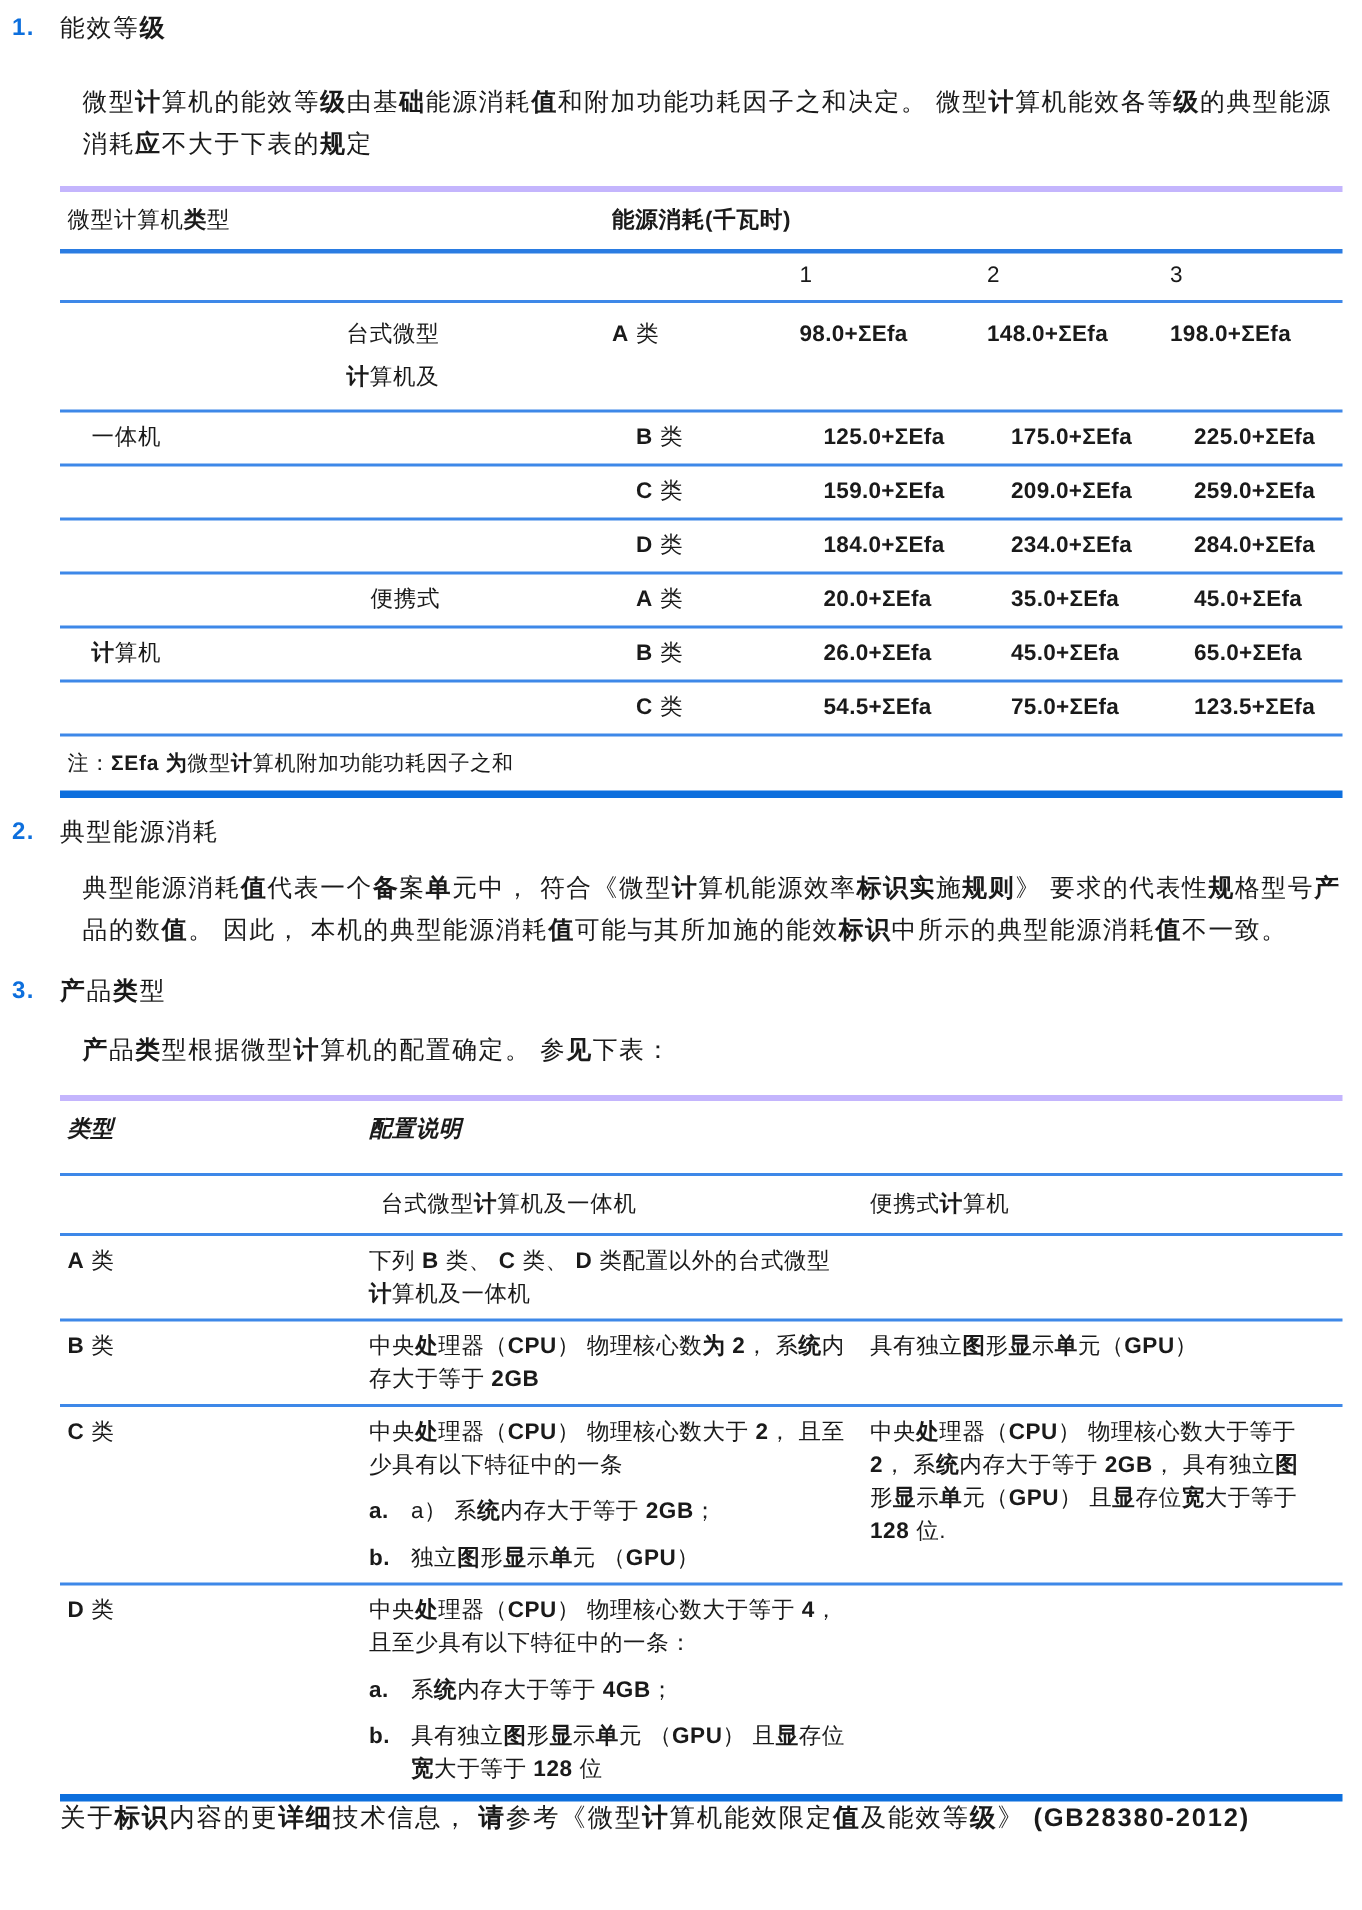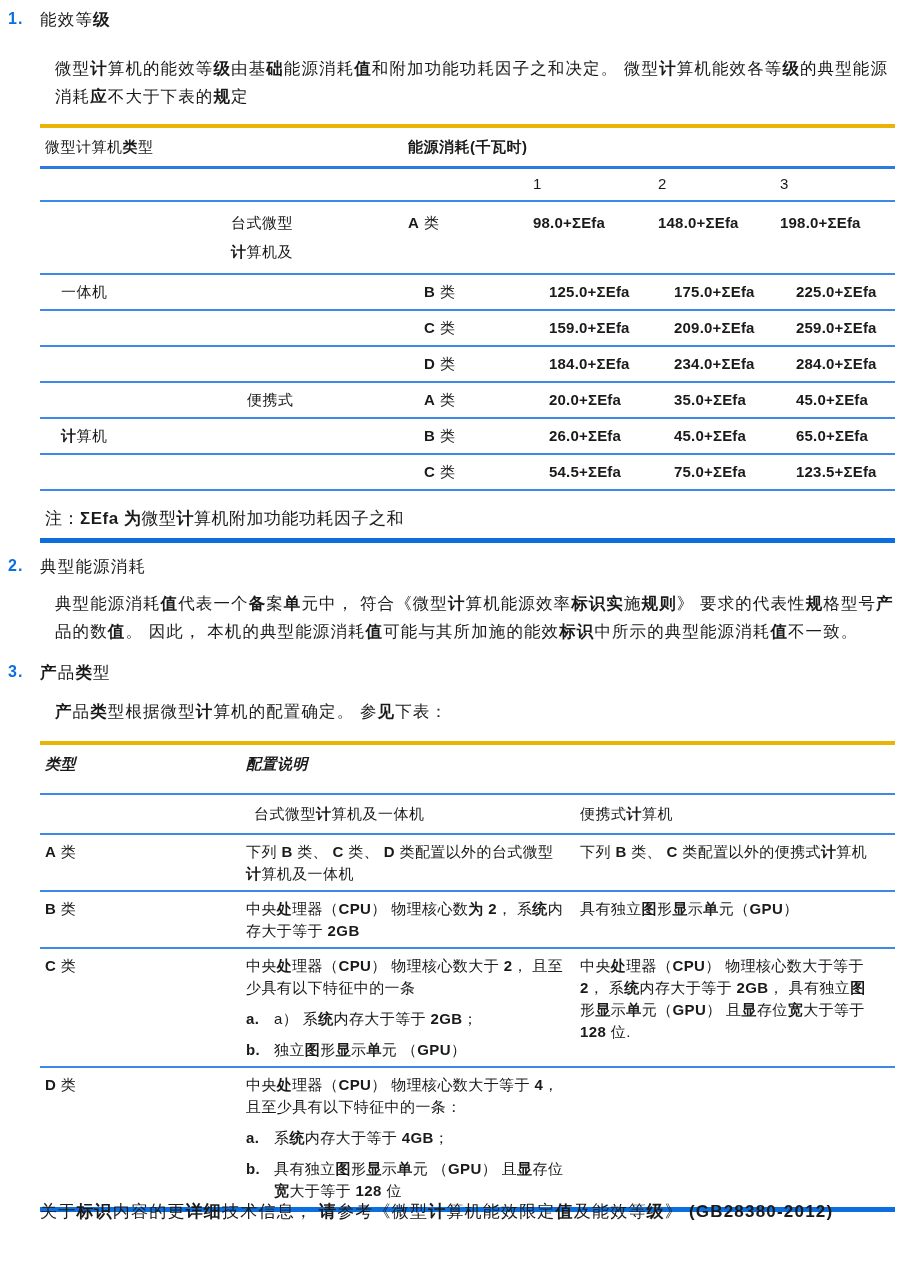--- a/index.html
+++ b/index.html
@@ -8,35 +8,35 @@
   .page{position:relative;width:908px;height:1273px;padding:8px 13px 0 8px;box-sizing:border-box;}
   b{font-weight:bold;}
   .sec{display:flex;}
   .sec-num{flex:0 0 32px;width:32px;color:#0d6fdd;font-weight:bold;font-size:16px;line-height:22px;letter-spacing:1px;}
   .sec-body{flex:1;min-width:0;}
   .sec-title{font-size:16.5px;line-height:22px;letter-spacing:1.2px;}
   .para{font-size:16.5px;line-height:28px;letter-spacing:1.1px;margin-left:15px;}
   .mt24{margin-top:24px;} .mt16{margin-top:16px;} .mt14{margin-top:14px;}
   .mt12{margin-top:12px;}
   
-  .tbl{border-top:4px solid #eab308;border-bottom:5px solid #0d6fdd;font-size:15px;letter-spacing:0.5px;}
+  .tbl{border-top:4px solid #c4b5fd;border-bottom:5px solid #0d6fdd;font-size:15px;letter-spacing:0.5px;}
   .sep{border-bottom:2px solid #3e88e8;}
   .sep3{border-bottom:3px solid #2a7ce2;}
   .t1-head{display:grid;grid-template-columns:368px 1fr;padding:8px 0;line-height:22px;}
   .t1-grid{display:grid;grid-template-columns:183px 185px 125px 125px 122px 1fr;}
   .t1-sub > div{padding:5px 0 6px;line-height:20px;}
   .t1-row > div{padding:6px 0 7px;line-height:21px;margin-left:16px;}
   .t1-row0 > div{padding:6px 0 7px;line-height:29px;}
   .pad5{padding-left:5px !important;}
   .pad8{padding-left:8px !important;}
   .center{}
   .bold{font-weight:bold;}
   .pre{white-space:pre-line;}
   .val{font-weight:bold;letter-spacing:0.2px;}
-  .t1-note{padding:18px 0 9px 5px;line-height:20px;font-size:17px;}
+  .t1-note{padding:7px 0 9px 5px;line-height:20px;font-size:14px;}
   .t2-head{display:grid;grid-template-columns:206px 1fr;padding:8px 0 19px;line-height:21px;font-style:italic;}
   .t2-grid{display:grid;grid-template-columns:206px 334px 1fr;}
   .t2-sub > div{padding:8px 0 9px;line-height:21px;}
   .t2-row > div{padding:6px 16px 5px 0;line-height:22px;letter-spacing:0.4px;}
   .li{display:flex;margin-top:9px;}
   .li-m{flex:0 0 28px;width:28px;font-weight:bold;}
   .li-t{flex:1;min-width:0;}
   .footer{position:absolute;top:1200px;left:40px;width:855px;font-size:17px;line-height:24px;letter-spacing:1.2px;}
 </style>
 </head>
@@ -147,21 +147,20 @@
         </div>
         <div class="t2-grid t2-sub sep">
           <div></div>
           <div class="pad8"><span>台式微型</span><b>计</b><span>算机及一体机</span></div>
           <div><span>便携式</span><b>计</b><span>算机</span></div>
         </div>
 
         <div class="t2-grid t2-row sep">
           <div class="pad5"><span></span><b>A</b><span> 类</span></div>
           <div><span>下列 </span><b>B</b><span> 类、 </span><b>C</b><span> 类、 </span><b>D</b><span> 类配置以外的台式微型</span><b>计</b><span>算机及一体机</span></div>
-          <div><span>下列 </span><b>B</b><span> 类、 </span><b>C</b><span> 类配置以外的便携式</span><b>计</b><span>算机</span></div>
         </div>
 
         <div class="t2-grid t2-row sep">
           <div class="pad5"><span></span><b>B</b><span> 类</span></div>
           <div><span>中央</span><b>处</b><span>理器（</span><b>CPU</b><span>） 物理核心数</span><b>为 2</b><span>， 系</span><b>统</b><span>内存大于等于 </span><b>2GB</b><span></span></div>
           <div><span>具有独立</span><b>图</b><span>形</span><b>显</b><span>示</span><b>单</b><span>元（</span><b>GPU</b><span>）</span></div>
         </div>
 
         <div class="t2-grid t2-row sep">
           <div class="pad5"><span></span><b>C</b><span> 类</span></div>

